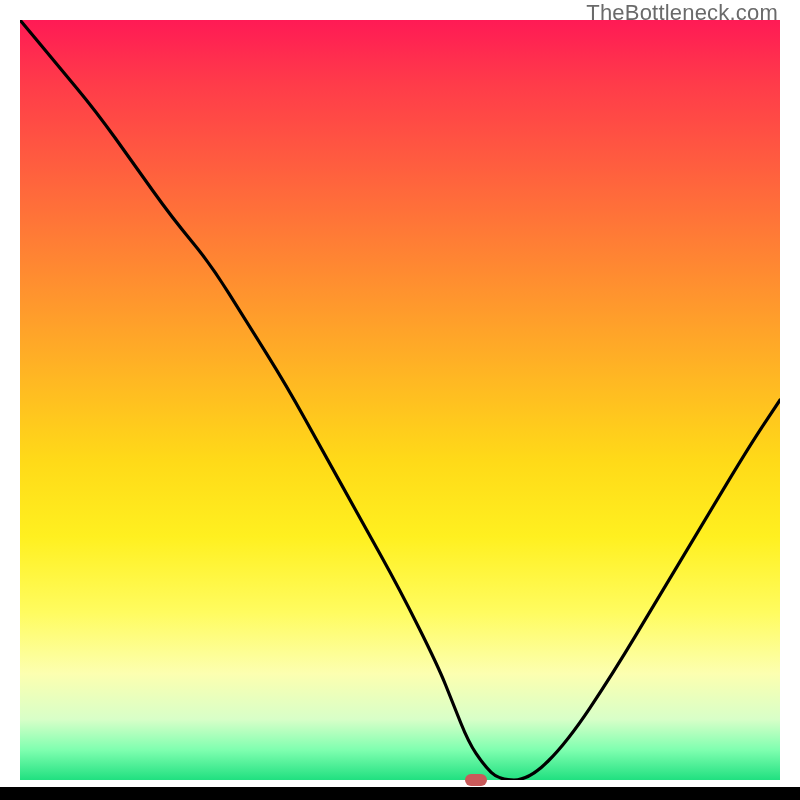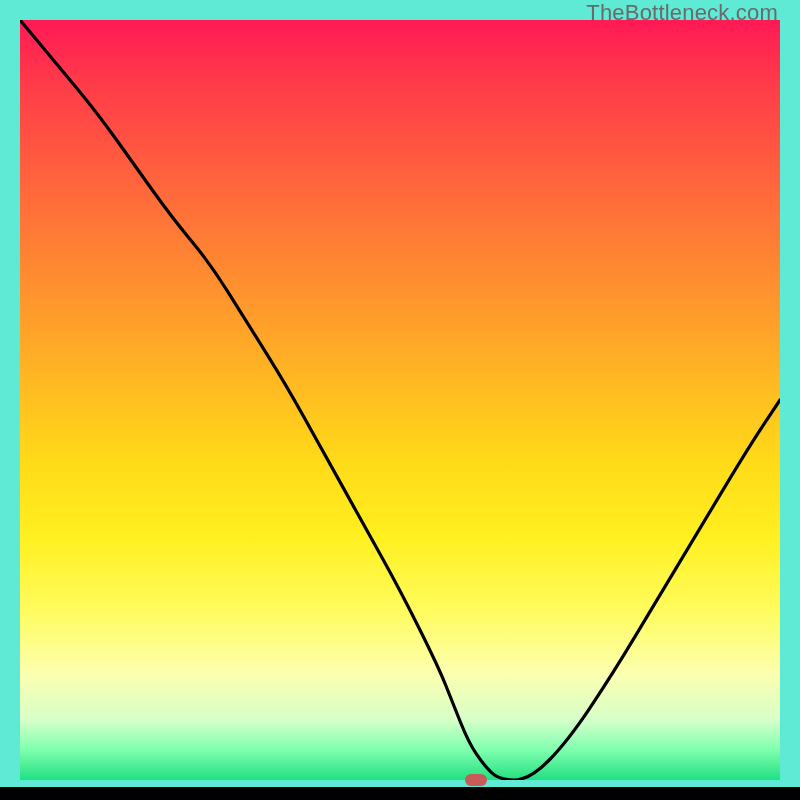--- a/index.html
+++ b/index.html
@@ -8,21 +8,21 @@
     width: 800px;
     height: 800px;
     background: #000;
     overflow: hidden;
     font-family: Arial, Helvetica, sans-serif;
   }
   .frame {
     position: relative;
     width: 800px;
     height: 787px;
-    background: #5eead4;
+    background: #ffffff;
   }
   .plot-area {
     position: absolute;
     left: 20px;
     top: 20px;
     width: 760px;
     height: 760px;
     
     background: linear-gradient(to bottom,
       #ff1a55 0%,

